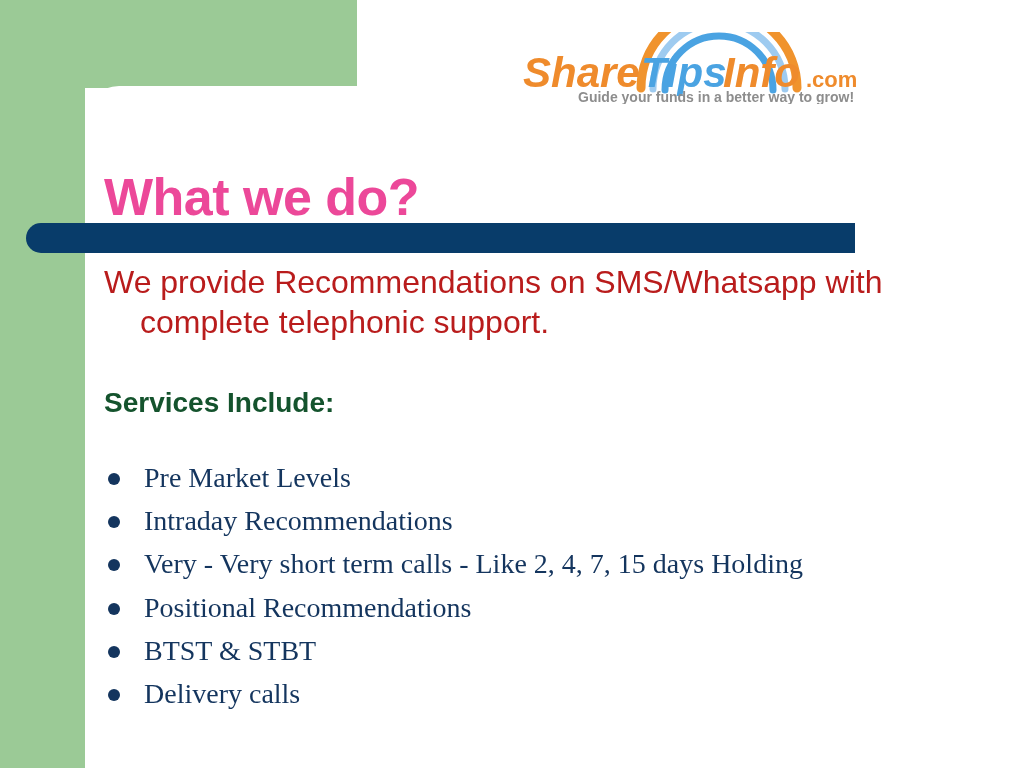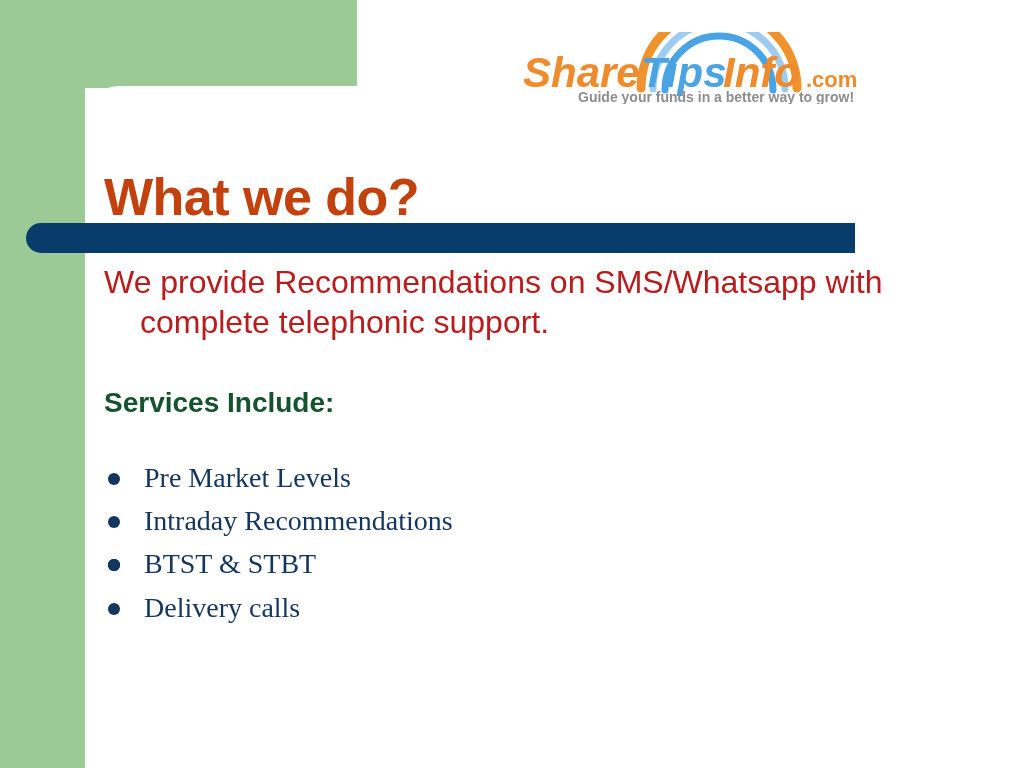--- a/index.html
+++ b/index.html
@@ -59,21 +59,21 @@
   }
   .logo svg { display:block; }
 
   
   .slide-title {
     position: absolute;
     left: 104px;
     top: 134px;
     font-size: 52px;
     font-weight: bold;
-    color: #c2410c;
+    color: #ec4899;
     letter-spacing: -0.5px;
     line-height: 1.1;
     white-space: nowrap;
   }
 
   
   .rule-bar {
     position: absolute;
     left: 26px;
     top: 223px;
@@ -171,23 +171,25 @@
       <li>
         <span class="bullet"></span>
         <span>Pre Market Levels</span>
       </li>
       <li>
         <span class="bullet"></span>
         <span>Intraday Recommendations</span>
       </li>
       <li>
         <span class="bullet"></span>
-      </li>
-      <li>
-        <span class="bullet"></span>
+        <span>Very - Very short term calls - Like 2, 4, 7, 15 days Holding</span>
+      </li>
+      <li>
+        <span class="bullet"></span>
+        <span>Positional Recommendations</span>
       </li>
       <li>
         <span class="bullet"></span>
         <span>BTST &amp; STBT</span>
       </li>
       <li>
         <span class="bullet"></span>
         <span>Delivery calls</span>
       </li>
     </ul>

